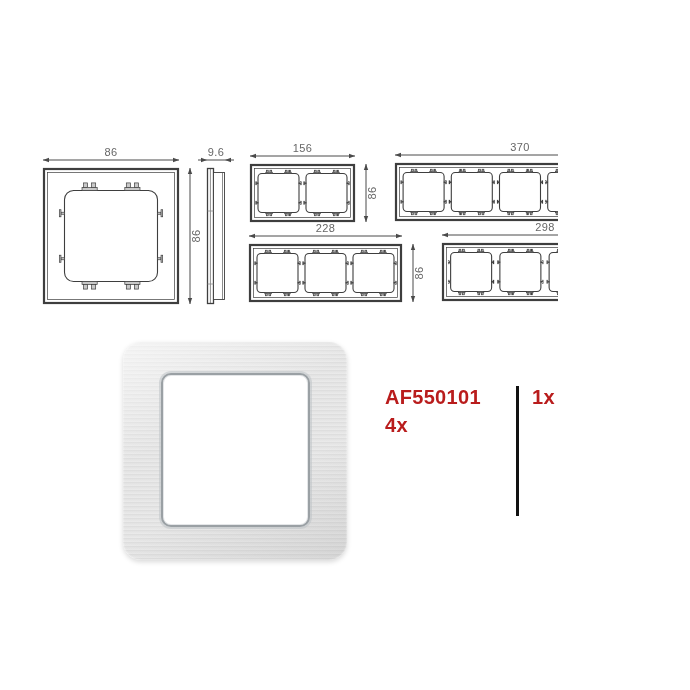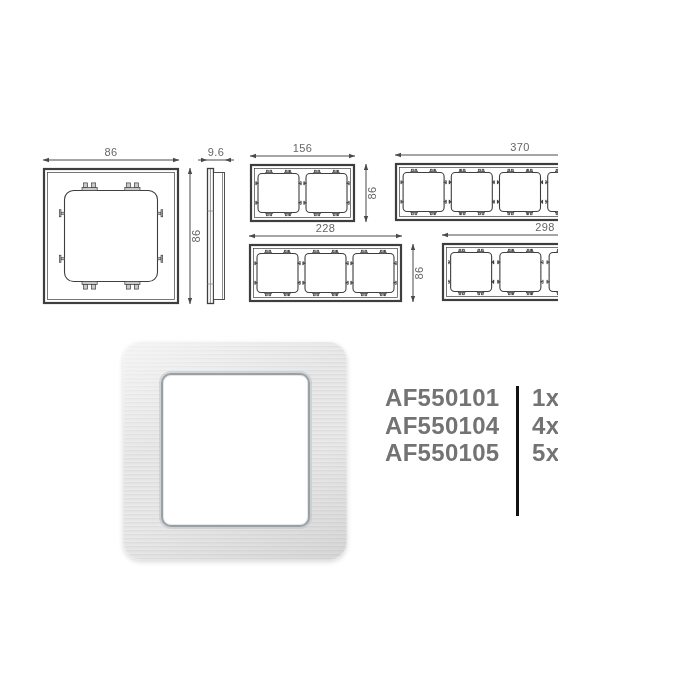--- a/index.html
+++ b/index.html
@@ -10,21 +10,21 @@
   
   .photo{position:absolute;left:123px;top:342px;width:224px;height:218px;border-radius:18px;
      background-image:
        linear-gradient(155deg, rgba(255,255,255,.60) 0%, rgba(255,255,255,0) 38%, rgba(0,0,0,0) 62%, rgba(60,60,60,.10) 100%),
        repeating-linear-gradient(180deg,#cdcdcd 0px,#efefef 1px,#d8d8d8 2px,#f5f5f5 3px,#dedede 4px);
      box-shadow:0 2px 5px rgba(0,0,0,.15), inset 0 0 2px rgba(255,255,255,.9);}
   .photo-opening{position:absolute;left:38px;top:31px;width:145px;height:150px;border-radius:10px;
      background:#fff;border:2px solid #9aa0a4;
      box-shadow:0 0 0 2px rgba(190,195,198,.55), inset 0 0 0 1px #e4e6e8;}
   
-  .parts{position:absolute;left:385px;top:384px;color:#737373;font-size:24px;font-weight:600;
+  .parts{position:absolute;left:385px;top:384px;color:#b91c1c;font-size:20px;font-weight:600;
      letter-spacing:.3px;}
   .part-row{display:flex;align-items:baseline;height:27.5px;line-height:27.5px;}
   .part-sku{width:147px;}
   .part-qty{}
   .parts-divider{position:absolute;left:131px;top:2px;width:3px;height:130px;background:#121212;}
 </style>
 </head>
 <body>
 
 <div id="sheet">
@@ -436,22 +436,17 @@
     <div class="photo-opening"></div>
   </div>
 
   <div class="parts">
     <div class="parts-divider"></div>
     <div class="part-row">
       <span class="part-sku">AF550101</span>
       <span class="part-qty">1x</span>
     </div>
     <div class="part-row">
-      <span class="part-sku">AF550104</span>
       <span class="part-qty">4x</span>
     </div>
-    <div class="part-row">
-      <span class="part-sku">AF550105</span>
-      <span class="part-qty">5x</span>
-    </div>
   </div>
 
 </div>
 
 </body></html>

